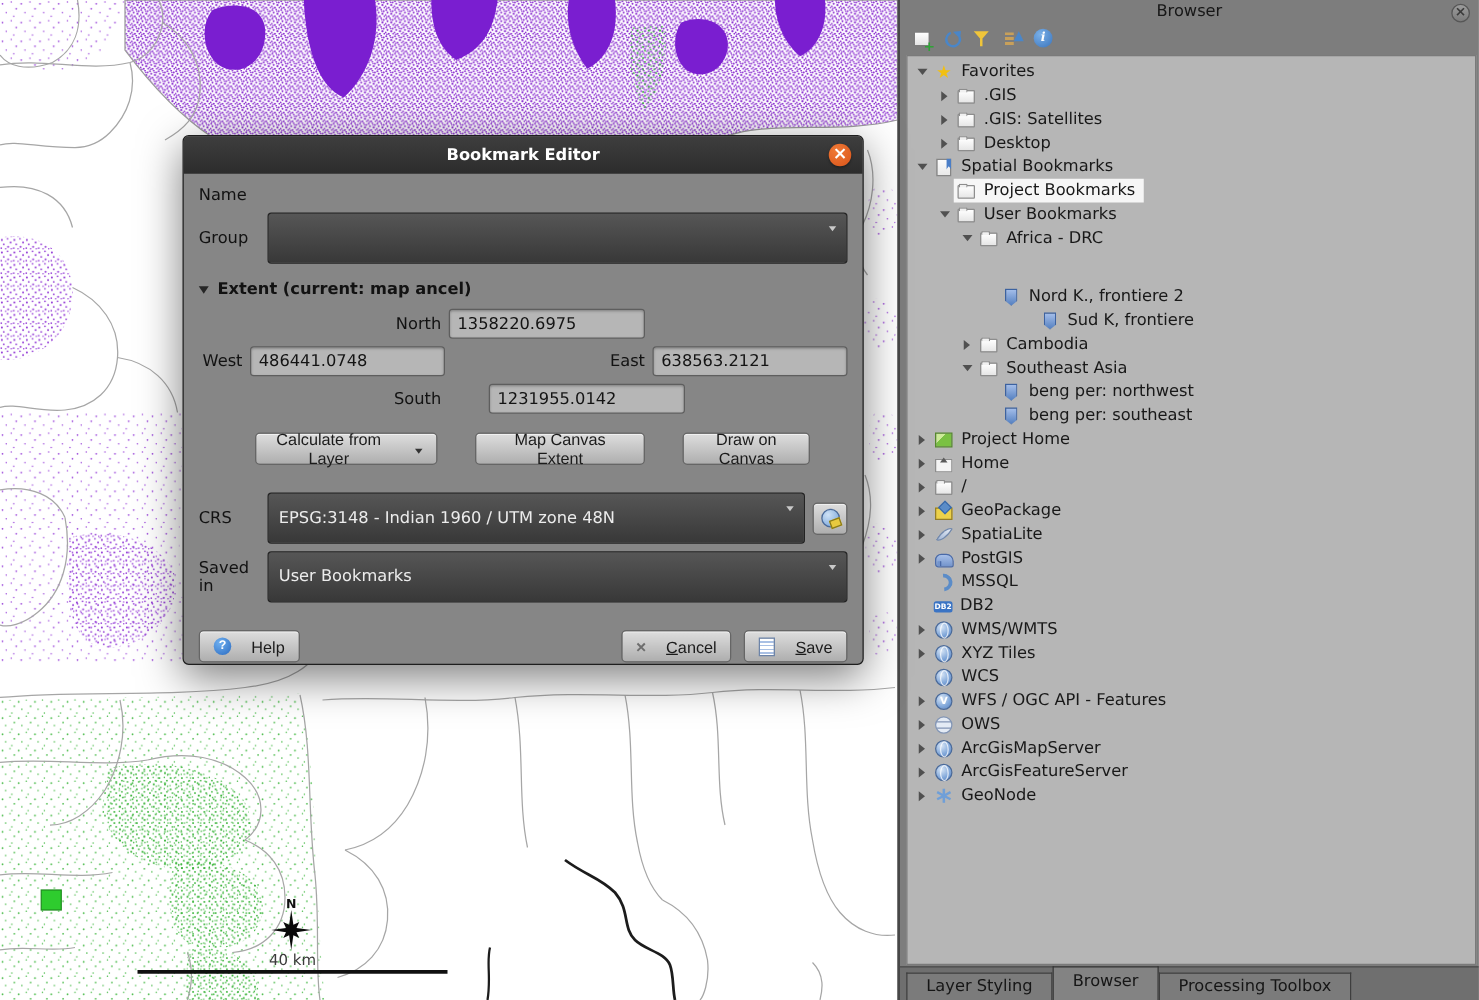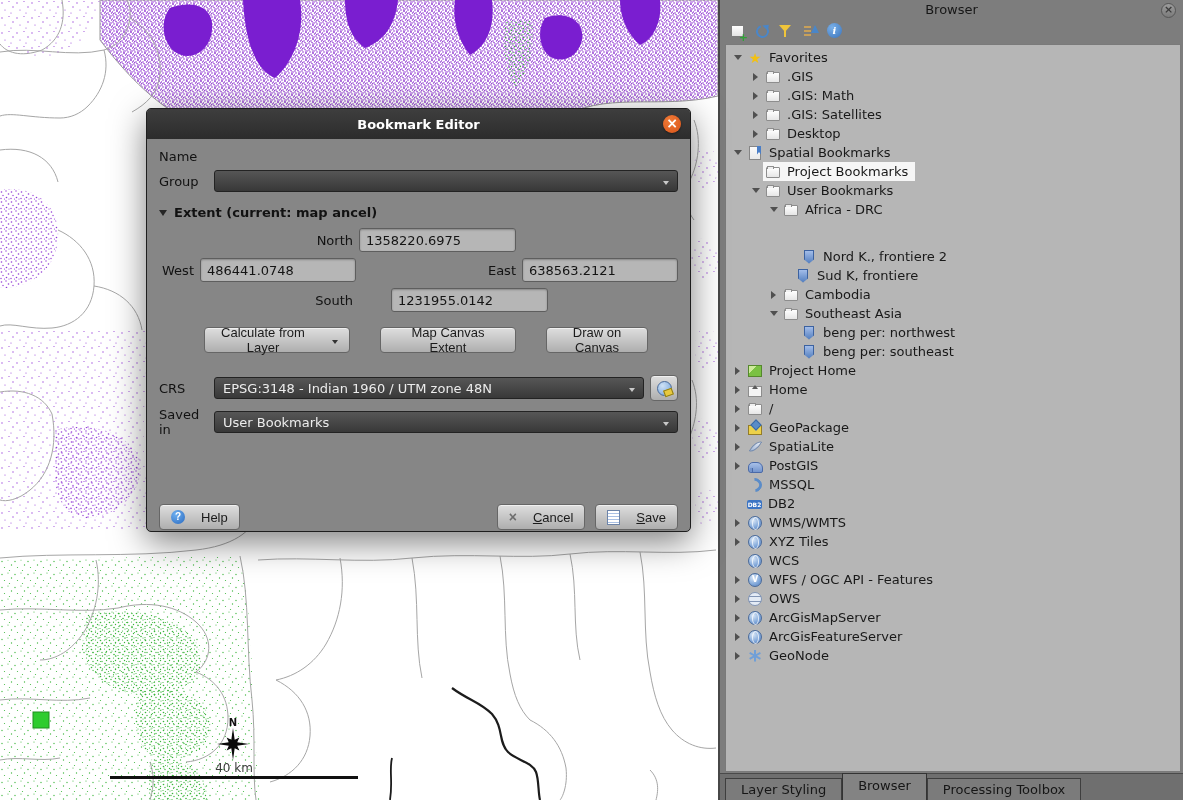--- a/index.html
+++ b/index.html
@@ -97,21 +97,21 @@
   .dlg-title{height:30px;background:linear-gradient(#3e3e3e,#2c2c2c);border-radius:4px 4px 0 0;
         display:flex;align-items:center;justify-content:center;color:#fff;font-weight:bold;font-size:13px;position:relative;}
   .dlg-close{position:absolute;right:9px;top:6px;width:18px;height:18px;border-radius:50%;
         background:radial-gradient(circle at 35% 30%,#f07a36,#d9541a);box-shadow:0 1px 2px rgba(0,0,0,.4);text-align:center;}
   .dlg-close::before{content:"×";color:#fff;font-size:14px;font-weight:bold;line-height:17px;display:block;}
   .dlg-body{padding:0 12px;position:relative;height:393px;box-sizing:border-box;}
   .frow{display:flex;align-items:center;}
   .flabel{font-size:13px;color:#121212;flex:none;}
   .tinput{background:#b6b6b6;border:1px solid #5e5e5e;border-radius:3px;height:22px;padding:0 6px;
         font-size:13px;color:#141414;box-shadow:inset 0 1px 2px rgba(0,0,0,.28);font-family:"DejaVu Sans",sans-serif;box-sizing:content-box;}
-  .dselect{background:linear-gradient(#565656,#383838);border:1px solid #232323;border-radius:3px;height:22px;
+  .dselect{background:linear-gradient(#565656,#383838);border:1px solid #232323;border-radius:3px;height:41px;
         color:#ececec;font-size:13px;display:flex;align-items:center;padding:0 22px 0 8px;position:relative;box-sizing:border-box;}
   .dselect::after{content:"";position:absolute;right:8px;top:10px;border-top:4px solid #c9c9c9;
         border-left:3.5px solid transparent;border-right:3.5px solid transparent;}
   .lbtn{background:linear-gradient(#dedede,#aeaeae);border:1px solid #666;border-radius:4px;height:26px;
         font-size:13px;color:#1b1b1b;display:inline-flex;align-items:center;justify-content:center;
         padding:0 11px;box-shadow:inset 0 1px 0 rgba(255,255,255,.55);box-sizing:border-box;gap:16px;}
   .tri-down{display:inline-block;border-top:6px solid #262626;border-left:4.5px solid transparent;
         border-right:4.5px solid transparent;margin-right:7px;}
   .chev{display:inline-block;border-top:4px solid #333;border-left:3.5px solid transparent;
         border-right:3.5px solid transparent;margin-left:6px;margin-top:4px;}
@@ -296,27 +296,20 @@
         <span class="arrow closed"></span>
         <span class="row-content">
           <span class="ticon ti-folder"></span>
           <span class="tlabel">.GIS</span>
         </span>
       </div>
       <div class="tree-row" style="padding-left: 22px;">
         <span class="arrow closed"></span>
         <span class="row-content">
           <span class="ticon ti-folder"></span>
-          <span class="tlabel">.GIS: Math</span>
-        </span>
-      </div>
-      <div class="tree-row" style="padding-left: 22px;">
-        <span class="arrow closed"></span>
-        <span class="row-content">
-          <span class="ticon ti-folder"></span>
           <span class="tlabel">.GIS: Satellites</span>
         </span>
       </div>
       <div class="tree-row" style="padding-left: 22px;">
         <span class="arrow closed"></span>
         <span class="row-content">
           <span class="ticon ti-folder"></span>
           <span class="tlabel">Desktop</span>
         </span>
       </div>
@@ -348,21 +341,21 @@
           <span class="tlabel">Africa - DRC</span>
         </span>
       </div>
       <div class="tree-row" style="padding-left: 58px; margin-top: 28px;">
         <span class="arrow none"></span>
         <span class="row-content">
           <span class="ticon ti-bookmark"></span>
           <span class="tlabel">Nord K., frontiere 2</span>
         </span>
       </div>
-      <div class="tree-row" style="padding-left: 52px;">
+      <div class="tree-row" style="padding-left: 89px;">
         <span class="arrow none"></span>
         <span class="row-content">
           <span class="ticon ti-bookmark"></span>
           <span class="tlabel">Sud K, frontiere</span>
         </span>
       </div>
       <div class="tree-row" style="padding-left: 40px;">
         <span class="arrow closed"></span>
         <span class="row-content">
           <span class="ticon ti-folder"></span>

